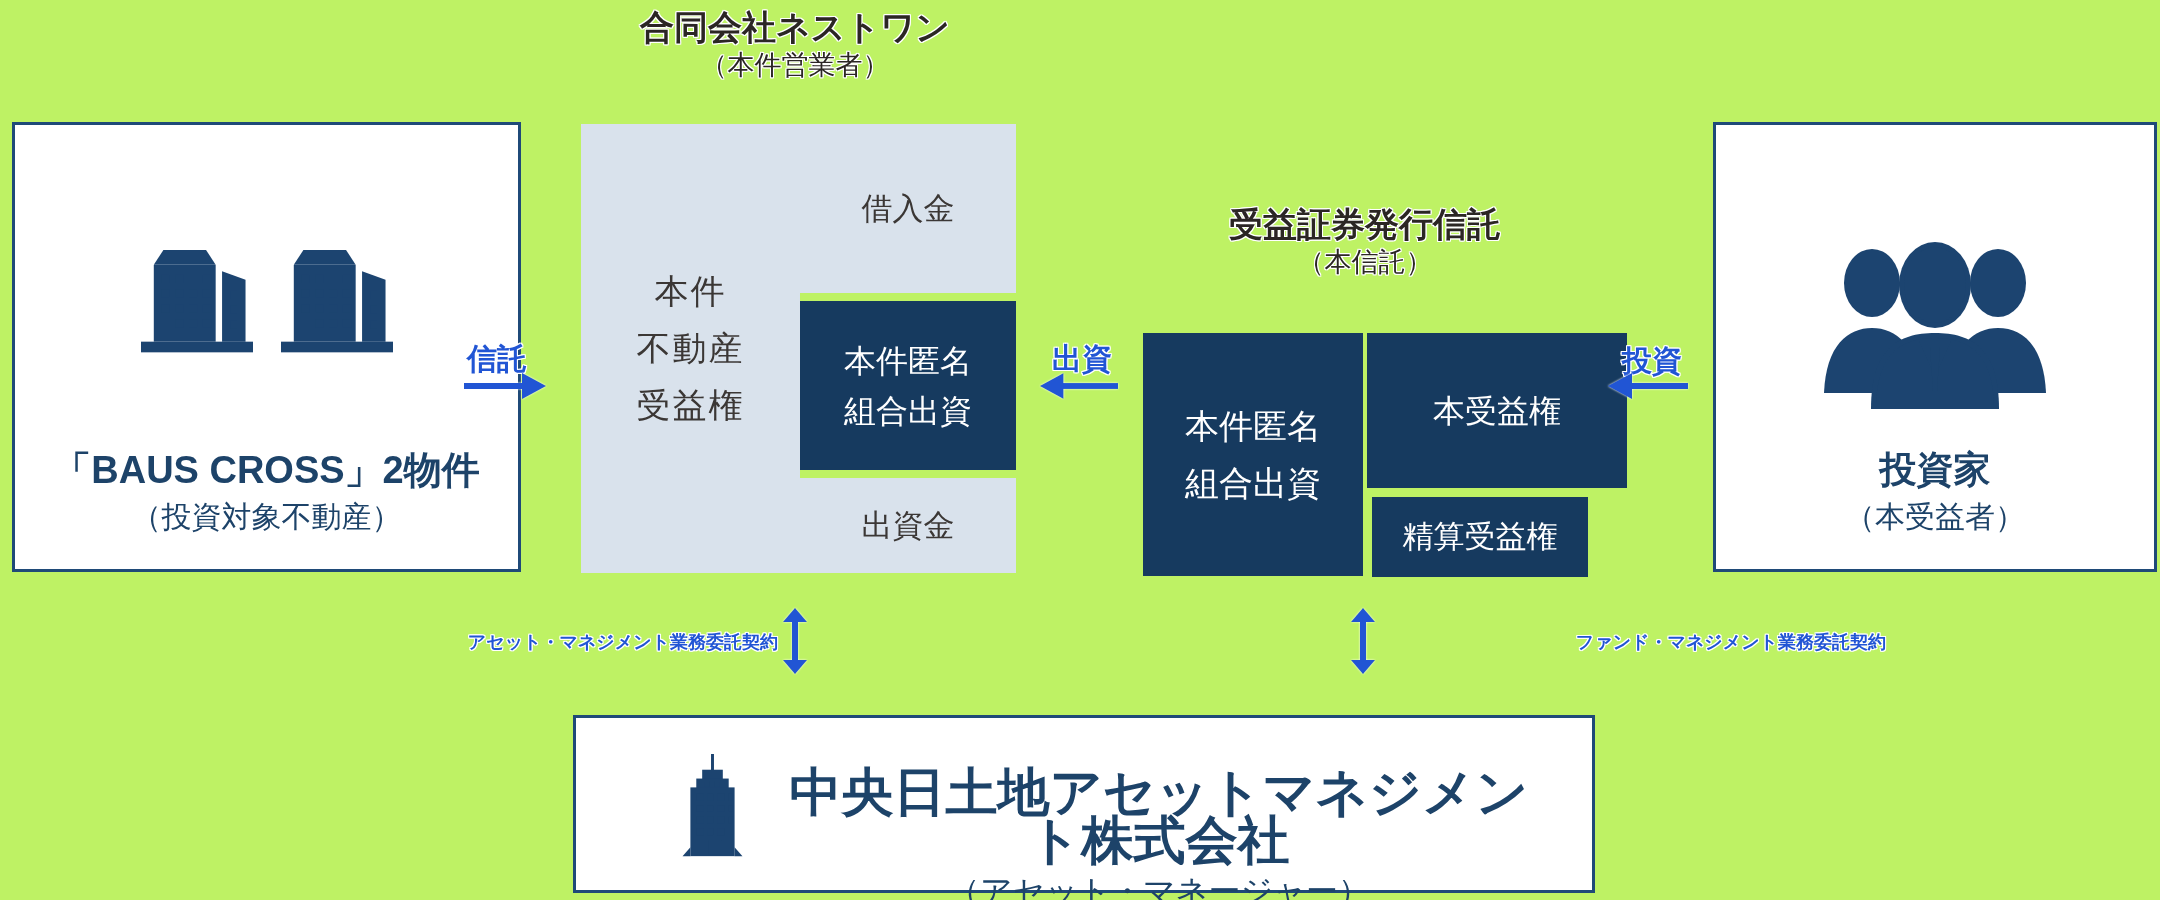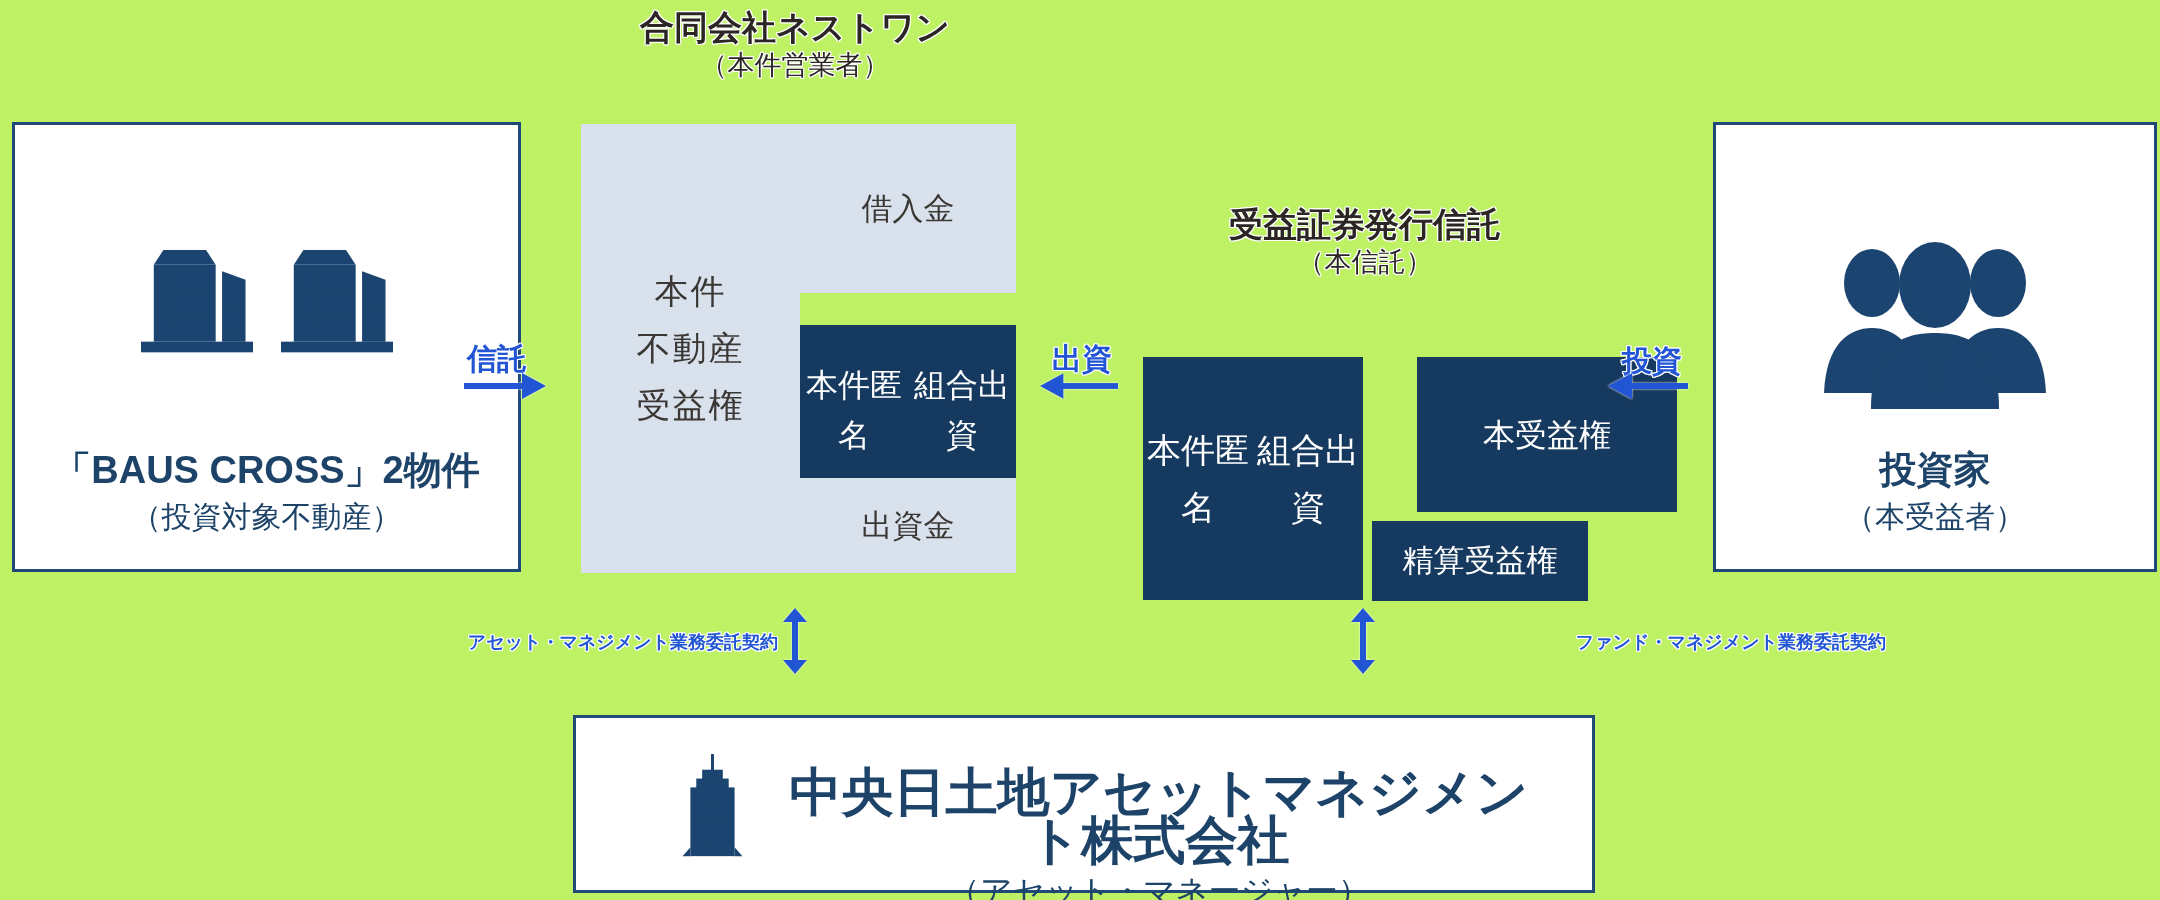--- a/index.html
+++ b/index.html
@@ -6,21 +6,21 @@
   #stage{
     position:relative;width:2160px;height:900px;background:#bef264;overflow:hidden;
     font-family:"Liberation Sans","DejaVu Sans",sans-serif;
   }
   .abs{position:absolute;}
   .ctr{text-align:center;}
   
   .box-white{position:absolute;background:#ffffff;border:3px solid #1f4a78;box-sizing:border-box;}
   
   .fill-light{position:absolute;background:#d9e2ec;display:flex;align-items:center;justify-content:center;text-align:center;}
-  .fill-dark{position:absolute;background:#163a5f;display:flex;align-items:center;justify-content:center;text-align:center;color:#ffffff;margin-top:24px;}
+  .fill-dark{position:absolute;background:#163a5f;display:flex;flex-direction:column;align-items:center;justify-content:center;text-align:center;color:#ffffff;}
   
   .halo{text-shadow:1px 0 0 #fff,-1px 0 0 #fff,0 1px 0 #fff,0 -1px 0 #fff,1px 1px 0 #fff,-1px -1px 0 #fff,1px -1px 0 #fff,-1px 1px 0 #fff;}
   .ink{color:#2b2624;}
   .blue{color:#2155d4;}
   .navy-t{color:#1d4369;}
   .gray-t{color:#3b3735;}
   .b{font-weight:700;}
   .t34{font-size:34px;line-height:42px;}
   .t27{font-size:27px;line-height:34px;}
   .t30{font-size:30px;line-height:36px;}
@@ -141,21 +141,21 @@
 
   <div class="abs ctr" style="left:1165px;top:203px;width:400px;">
     <div class="t34 b ink halo">受益証券発行信託</div>
     <div class="t27 ink halo">（本信託）</div>
   </div>
 
   <div class="fill-dark tk-big" style="left:1143px;top:333px;width:220px;height:243px;">
     <div>本件匿名</div>
     <div>組合出資</div>
   </div>
-  <div class="fill-dark t32" style="left:1417px;top:333px;width:260px;height:155px;">
+  <div class="fill-dark t32" style="left:1367px;top:333px;width:260px;height:155px;">
     <div>本受益権</div>
   </div>
   <div class="fill-dark t31" style="left:1372px;top:497px;width:216px;height:80px;">
     <div>精算受益権</div>
   </div>
 
   <div class="abs ctr t30 b blue halo" style="left:1602px;top:343px;width:100px;">投資</div>
   <svg class="arrow-svg" style="left:1608px;top:372px;" width="80" height="28" viewBox="0 0 80 28">
     <rect x="18" y="11" width="62" height="6"></rect>
       <polygon points="24,1 0,14 24,27"></polygon>

